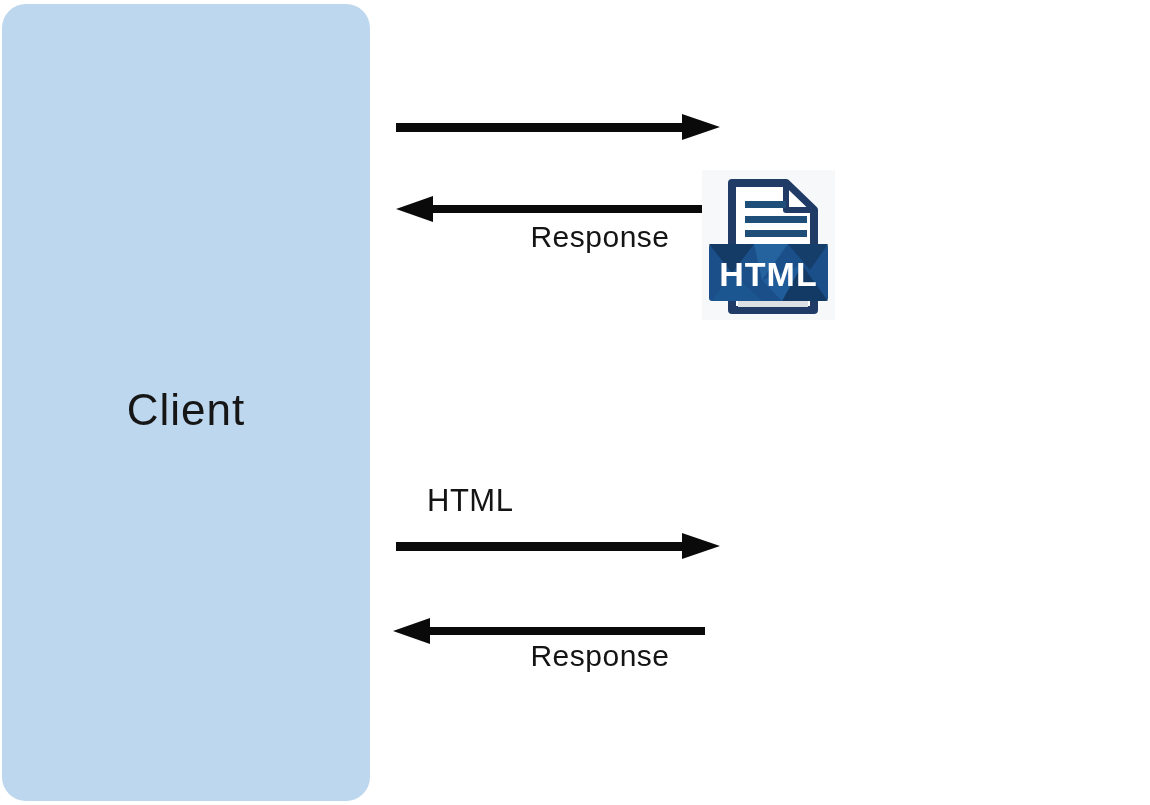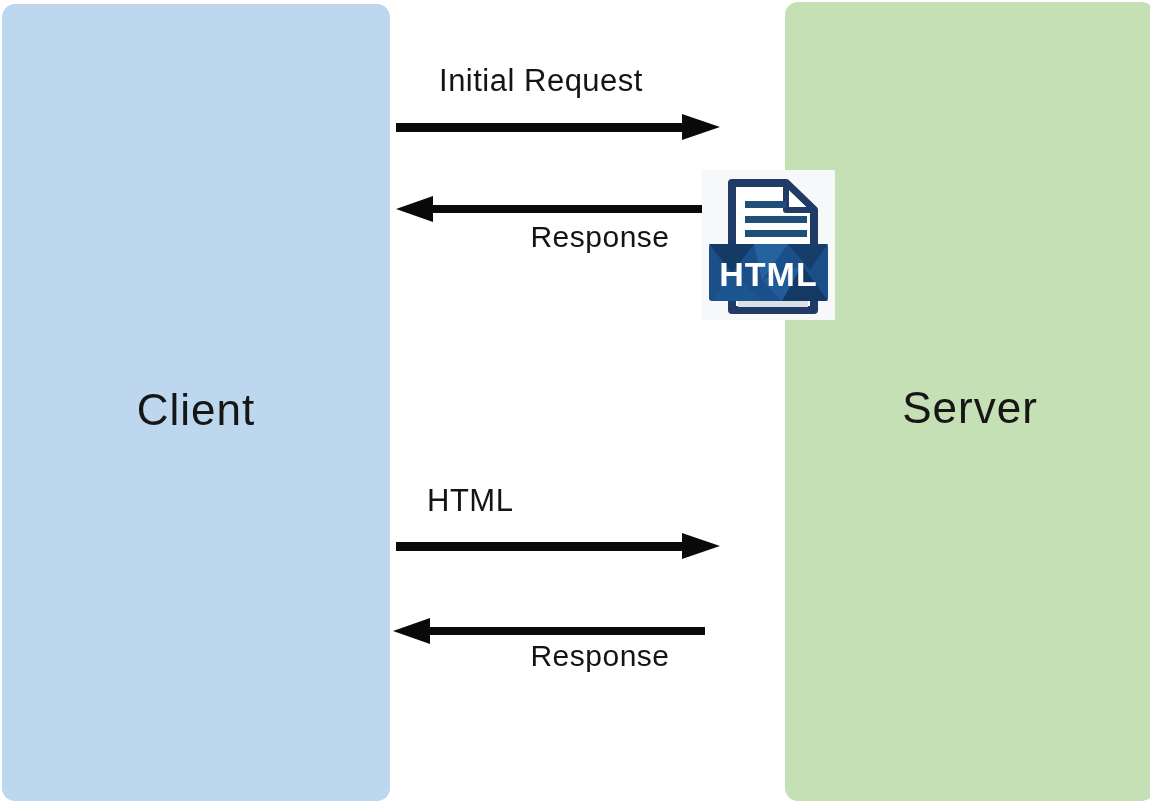--- a/index.html
+++ b/index.html
@@ -6,22 +6,21 @@
   .canvas{
     position:relative;
     width:1150px;height:805px;
     background:#ffffff;
     overflow:hidden;
     font-family:"Liberation Sans","DejaVu Sans",sans-serif;
     color:#161616;
   }
   .actor-box{
     position:absolute;
-    border-radius:13px;
-    padding-left:20px;
+    border-radius:24px;
   }
   .client-box{left:2px;top:4px;width:368px;height:797px;background:#bdd7ee;}
   .server-box{left:785px;top:2px;width:350px;height:799px;background:#c5e0b4;}
   .actor-label{
     position:absolute;
     top:384px;left:0;width:100%;
     text-align:center;
     font-size:44px;
     letter-spacing:1px;
     color:#161616;
@@ -57,25 +56,21 @@
   .file-icon svg{display:block;width:100%;height:100%;}
 </style>
 </head>
 <body>
 
 <div class="canvas">
 
   <div class="actor-box client-box">
     <div class="actor-label">Client</div>
   </div>
-  <div class="actor-box server-box">
-    <div class="actor-label">Server</div>
-  </div>
 
-  <div class="flow-label lbl-initial">Initial Request</div>
   <div class="arrow-shaft shaft-1"></div>
   <div class="arrow-head head-right head-1"></div>
 
   <div class="arrow-shaft shaft-2"></div>
   <div class="arrow-head head-left head-2"></div>
   <div class="flow-label lbl-response-1">Response</div>
 
   <div class="file-icon html-icon">
     <svg viewBox="0 0 133 150" xmlns="http://www.w3.org/2000/svg">
       <rect x="0" y="0" width="133" height="150" fill="#f7f8f9"></rect>

